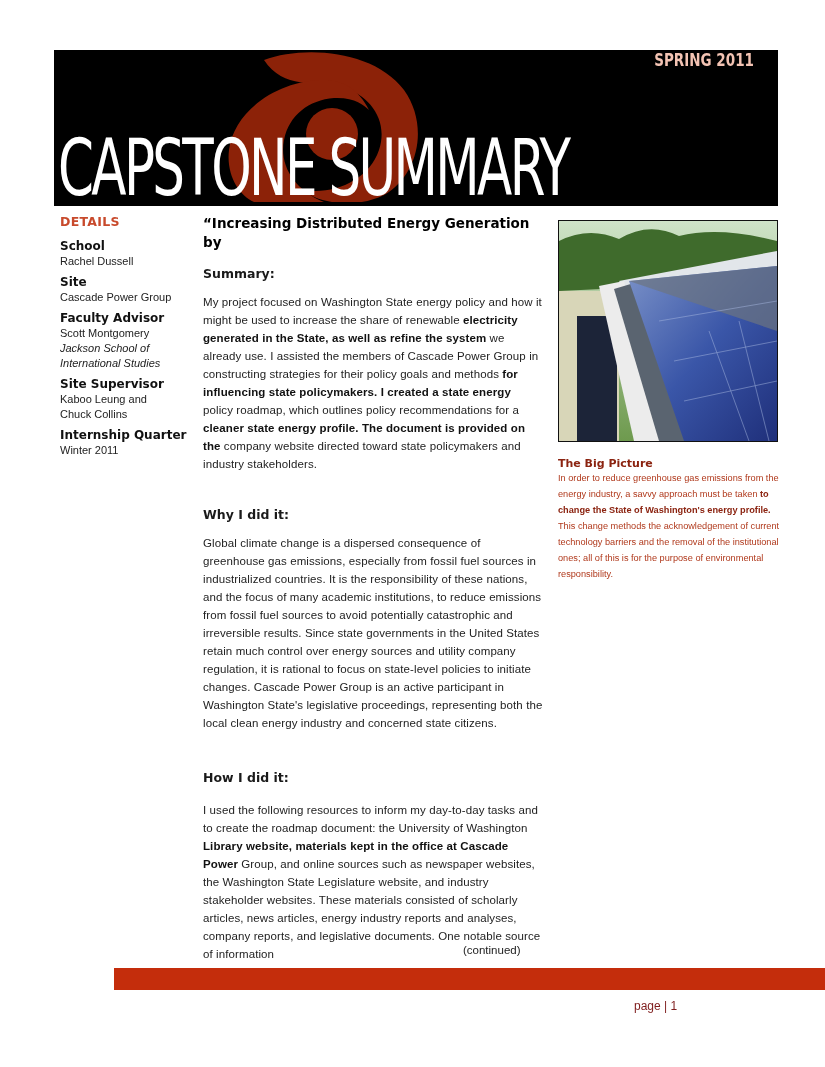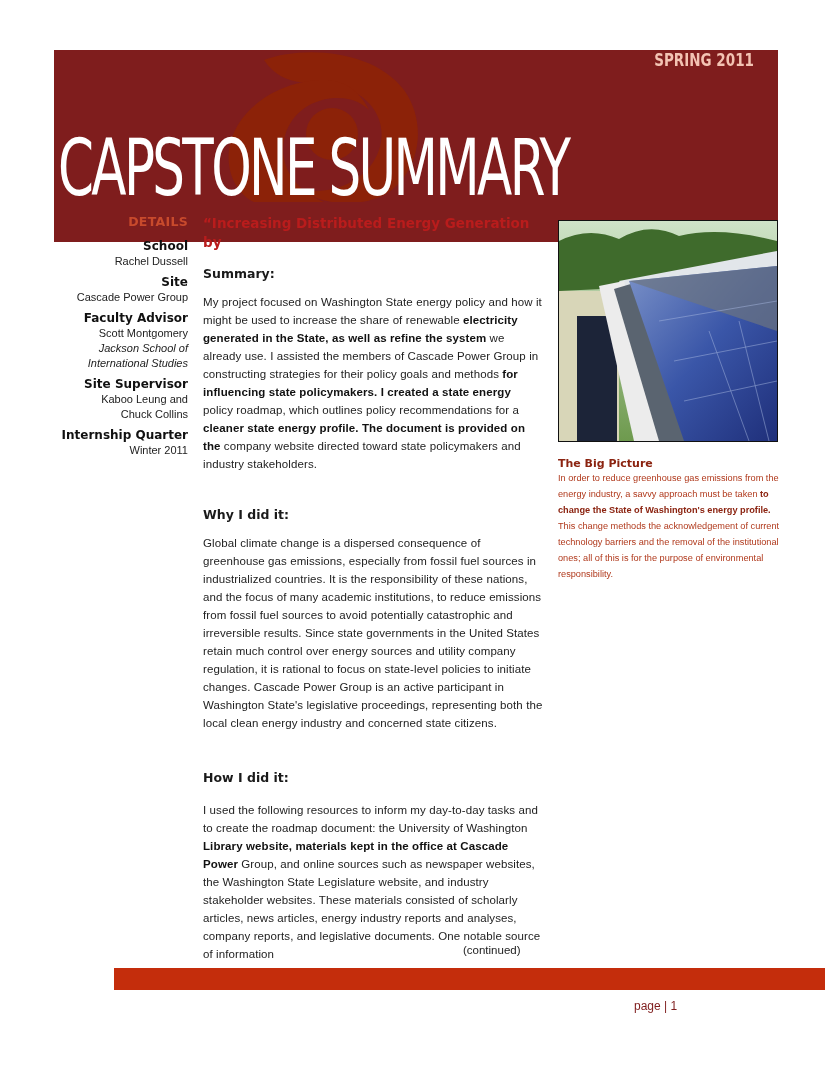--- a/index.html
+++ b/index.html
@@ -1,46 +1,46 @@
 <!DOCTYPE html>
 <html><head>
 <meta charset="utf-8">
 <style>
   html, body { margin: 0; padding: 0; background: #ffffff; }
   body { width: 825px; height: 1067px; position: relative; overflow: hidden;
          font-family: "Liberation Sans", sans-serif; color: #1a1a1a; }
 
   
-  .banner { position: absolute; left: 54px; top: 50px; width: 724px; height: 192px;
-            background: #7f1d1d; overflow: hidden; }
+  .banner { position: absolute; left: 54px; top: 50px; width: 724px; height: 156px;
+            background: #000000; overflow: hidden; }
   .banner-swirl { position: absolute; left: 130px; top: 0; width: 250px; height: 152px; }
   .banner-title { position: absolute; left: 4px; top: 78px; font-family: "DejaVu Sans", sans-serif;
                   font-weight: 400; font-size: 78px; line-height: 80px; color: #ffffff;
                   letter-spacing: -4px; transform: scaleX(0.66); transform-origin: left top;
                   white-space: nowrap; }
   .banner-season { position: absolute; right: 24px; top: 0px; color: #f3c3b3;
                    font-family: "DejaVu Sans", sans-serif; font-weight: 700; font-size: 18px;
                    line-height: 20px; transform: scaleX(0.75); transform-origin: right top;
                    white-space: nowrap; }
 
   
-  .details { position: absolute; left: 60px; top: 214px; width: 128px; text-align: right; }
+  .details { position: absolute; left: 60px; top: 214px; width: 128px; text-align: left; }
   .details-heading { color: #c84a2c; font-family: "DejaVu Sans", sans-serif; font-weight: 700;
                      font-size: 12.5px; letter-spacing: 0.3px; margin-bottom: 10px; }
   .detail { margin-bottom: 6px; }
   .detail-label { font-family: "DejaVu Sans", sans-serif; font-weight: 700; font-size: 12px;
                   line-height: 15px; color: #111; }
   .detail-value { font-family: "Liberation Sans", sans-serif; font-size: 11px; line-height: 15px;
                   color: #222; }
   .detail-value.italic { font-style: italic; }
 
   
   .main { position: absolute; left: 203px; top: 214px; width: 340px; }
   .doc-title { font-family: "DejaVu Sans", sans-serif; font-weight: 700; font-size: 13.5px;
-               line-height: 19px; color: #b91c1c; margin: 0 0 14px 0; }
+               line-height: 19px; color: #000000; margin: 0 0 14px 0; }
   .section-heading { font-family: "DejaVu Sans", sans-serif; font-weight: 700; font-size: 12.5px;
                      color: #1a1a1a; margin: 0 0 12px 0; }
   .body-text { font-family: "Liberation Sans", sans-serif; font-size: 11.5px; line-height: 18px;
                color: #222; margin: 0; letter-spacing: 0.1px; }
   .body-text b { font-weight: 700; color: #111; }
   .sec-summary { margin-bottom: 34px; }
   .sec-why { margin-bottom: 38px; }
   .continued { position: absolute; left: 463px; top: 944px; font-family: "Liberation Sans", sans-serif;
                font-size: 11.5px; color: #222; }
 

